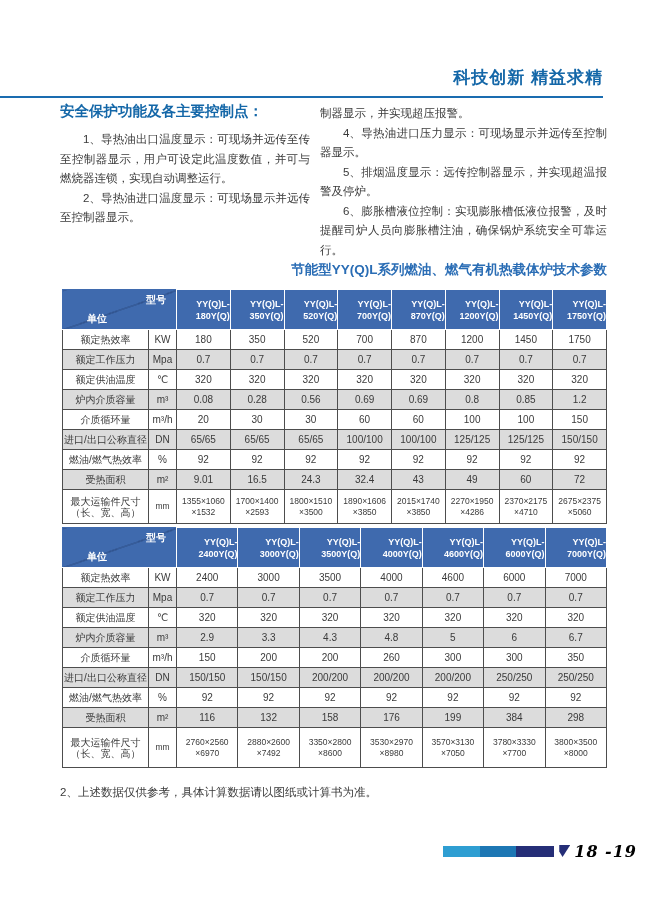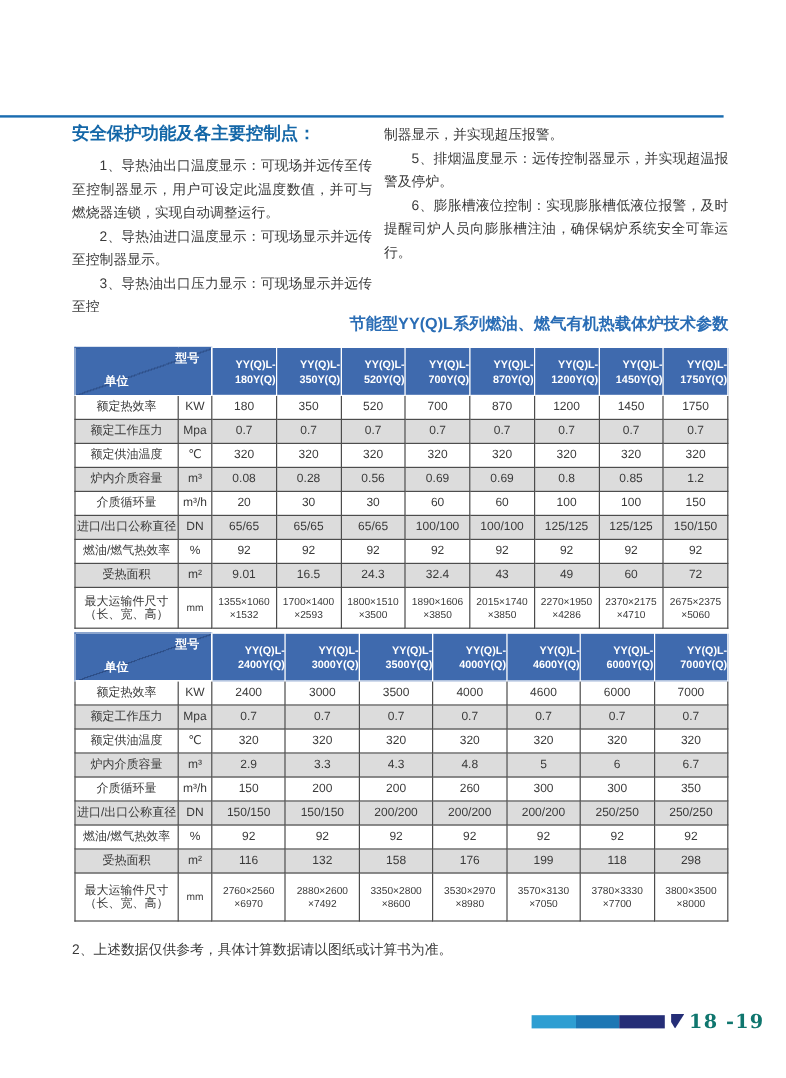--- a/index.html
+++ b/index.html
@@ -60,41 +60,42 @@
   .footer { position:absolute; top:843px; right:18px; display:flex; align-items:center; height:16px; }
   .bar-seg1 { width:37px; height:11px; background:#2e9ed2; }
   .bar-seg2 { width:36px; height:11px; background:#1d77b4; }
   .bar-seg3 { width:38px; height:11px; background:#252e77; }
   .flag {
     width:11px; height:12px; background:#252e77; margin-left:5px;
     clip-path:polygon(0 0, 100% 0, 30% 100%, 0 55%);
   }
   .page-num {
     margin-left:4px; font-family:"DejaVu Serif","Liberation Serif",serif;
-    font-size:16px; font-weight:bold; color:#0f766e; letter-spacing:1px;
+    font-style:italic; font-size:16px; font-weight:bold; color:#000000; letter-spacing:1px;
   }
 </style>
 </head>
 <body>
 
 <div class="page">
 
+  <div class="slogan">科技创新  精益求精</div>
   <div class="rule"></div>
 
   <div class="intro">
     <div class="col-left">
       <div class="section-title">安全保护功能及各主要控制点：</div>
       <div>
           <p>1、导热油出口温度显示：可现场并远传至传至控制器显示，用户可设定此温度数值，并可与燃烧器连锁，实现自动调整运行。</p>
           <p>2、导热油进口温度显示：可现场显示并远传至控制器显示。</p>
-          <p>3、导热油出口压力显示：可现场显示并远传至控</p>
         </div>
     </div>
     <div class="col-right">
         <p>制器显示，并实现超压报警。</p>
+        <p>4、导热油进口压力显示：可现场显示并远传至控制器显示。</p>
         <p>5、排烟温度显示：远传控制器显示，并实现超温报警及停炉。</p>
         <p>6、膨胀槽液位控制：实现膨胀槽低液位报警，及时提醒司炉人员向膨胀槽注油，确保锅炉系统安全可靠运行。</p>
       </div>
   </div>
 
   <div class="table-title">节能型YY(Q)L系列燃油、燃气有机热载体炉技术参数</div>
 
   <table id="table1">
       <colgroup>
         <col style="width: 86px;">
@@ -341,21 +342,21 @@
           <td>92</td>
         </tr>
         <tr>
           <th class="rowlabel">受热面积</th>
           <td>m²</td>
           <td>116</td>
           <td>132</td>
           <td>158</td>
           <td>176</td>
           <td>199</td>
-          <td>118</td>
+          <td>384</td>
           <td>298</td>
         </tr>
         <tr>
           <th class="rowlabel">最大运输件尺寸 （长、宽、高）</th>
           <td>mm</td>
           <td>2760×2560 ×6970</td>
           <td>2880×2600 ×7492</td>
           <td>3350×2800 ×8600</td>
           <td>3530×2970 ×8980</td>
           <td>3570×3130 ×7050</td>

